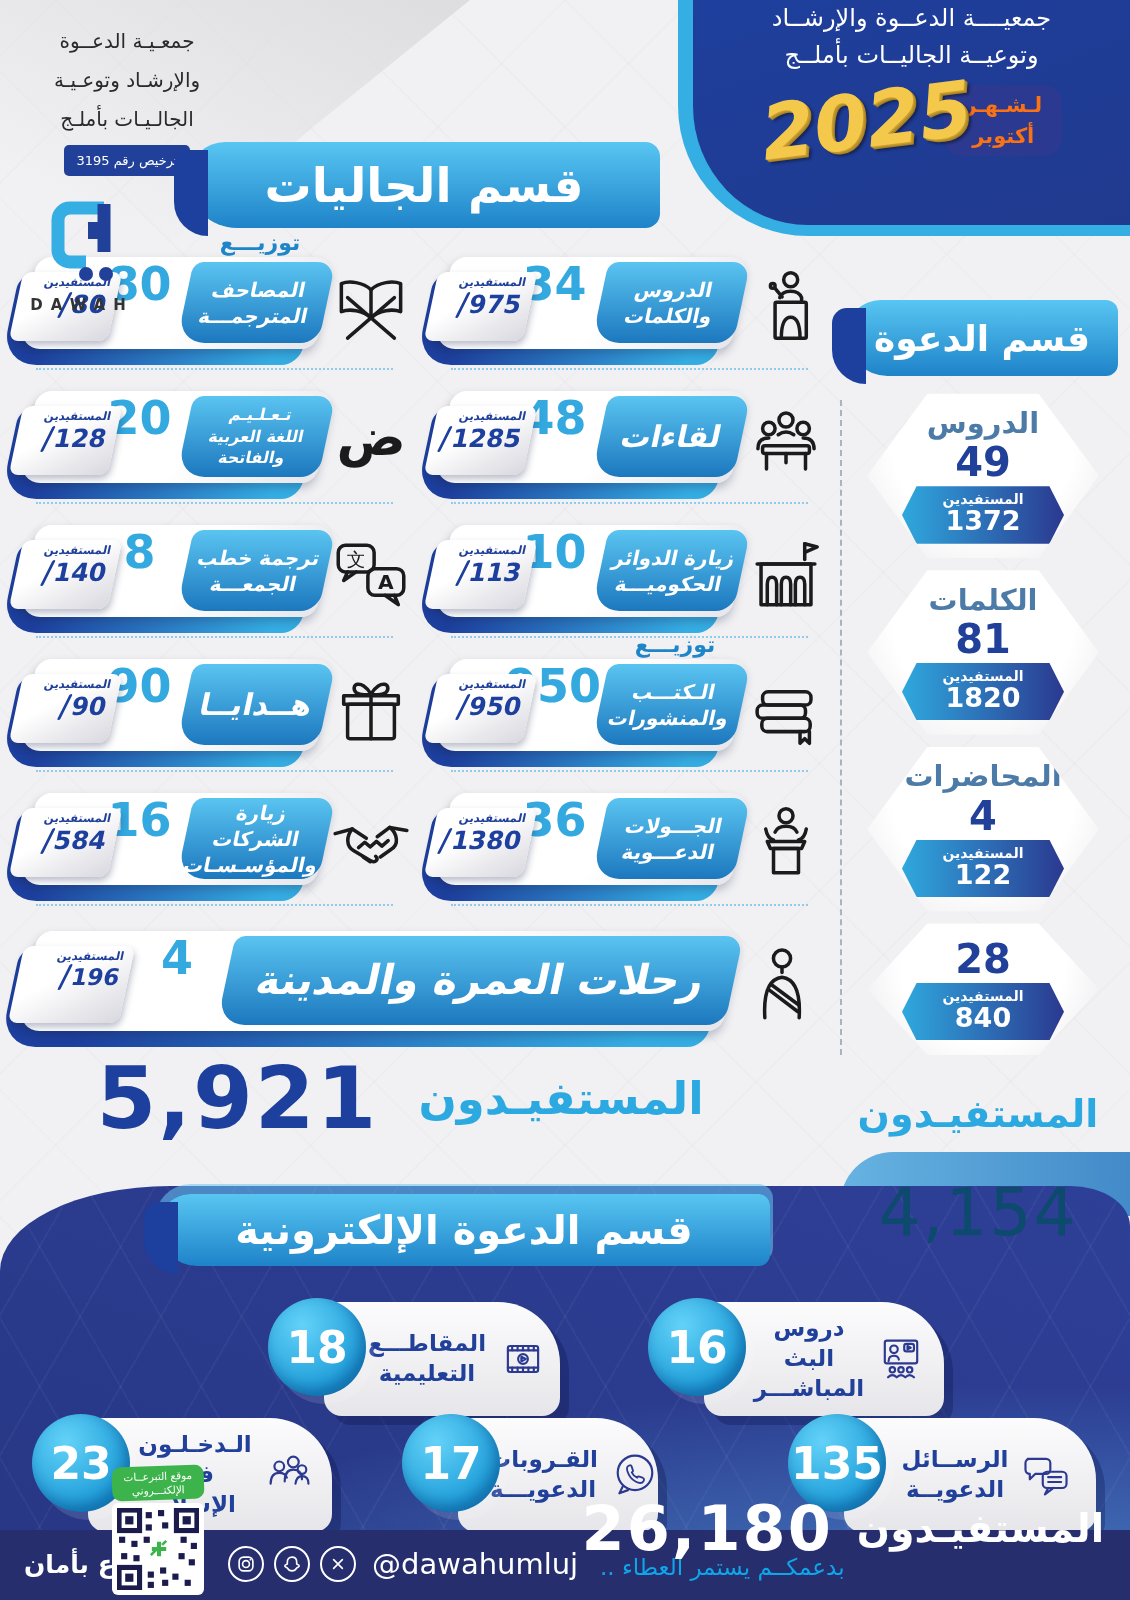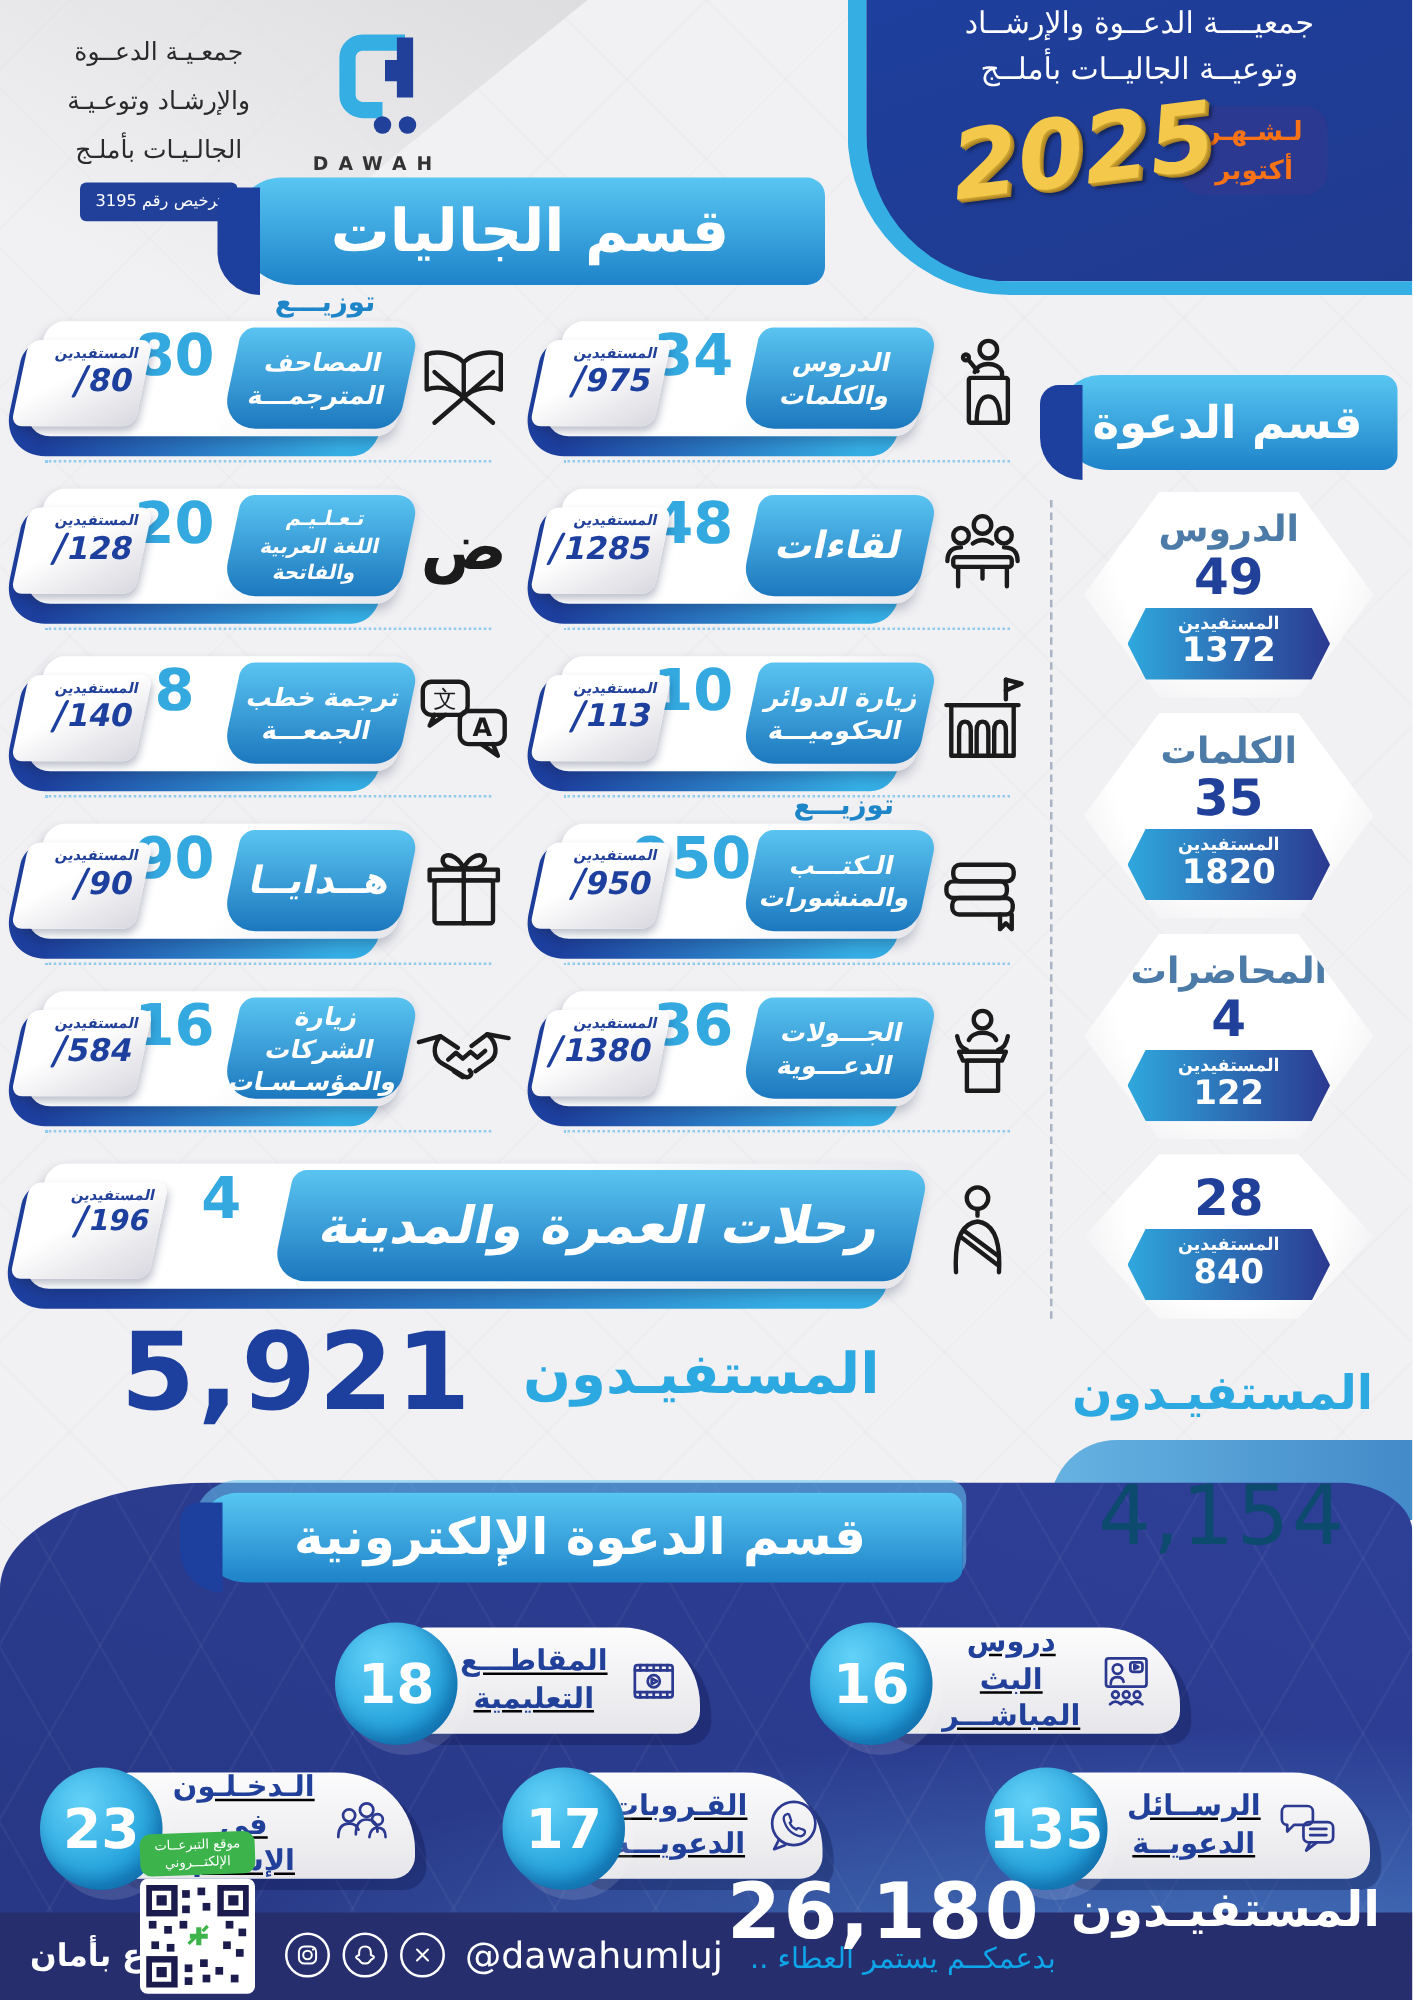--- a/index.html
+++ b/index.html
@@ -7,21 +7,21 @@
   #page{position:relative;width:1130px;height:1600px;overflow:hidden;
     background:#f1f1f3;font-family:"DejaVu Sans",sans-serif;}
   #page::before{content:'';position:absolute;inset:0;
     background:repeating-linear-gradient(45deg,rgba(170,175,190,.05) 0 2px,transparent 2px 90px),
                repeating-linear-gradient(-45deg,rgba(170,175,190,.05) 0 2px,transparent 2px 90px);}
   .bg-wedge{position:absolute;top:0;left:0;width:470px;height:380px;
     background:linear-gradient(205deg,#dddde0 0%,rgba(221,221,224,0) 65%);
     clip-path:polygon(0 0,100% 0,0 100%);}
 
   
-  .logo-area{position:absolute;top:14px;left:22px;width:350px;display:flex;gap:10px;z-index:2;}
+  .logo-area{position:absolute;top:14px;left:22px;width:350px;display:flex;flex-direction:column;gap:10px;z-index:2;}
   .org-lines{width:210px;text-align:center;direction:rtl;color:#2a2a2a;font-size:20px;line-height:1.95;padding-top:8px;}
   .license{display:inline-block;background:#21409A;color:#fff;font-size:13px;border-radius:5px;padding:3px 12px;margin-top:6px;}
   .logo-box{width:120px;text-align:center;padding-top:8px;}
   .brand{margin-top:4px;font-size:15px;letter-spacing:8px;color:#333;font-weight:bold;}
 
   
   .header-right{position:absolute;top:0;right:0;width:452px;height:236px;
     background:linear-gradient(160deg,#1e3f9d,#203a8e);
     border-radius:0 0 0 130px;border-left:15px solid #35AEE4;border-bottom:11px solid #35AEE4;z-index:2;}
   .ach-badge{width:235px;margin:16px auto 8px;background:linear-gradient(180deg,#74d2f6,#1d8fd2);
@@ -111,21 +111,21 @@
     background:linear-gradient(90deg,#57ACE0,#2F7FC4);border-radius:70px 0 0 14px;opacity:.9;z-index:0;}
 
   
   .esection{position:absolute;top:1186px;left:0;width:1130px;height:414px;z-index:1;
     background:radial-gradient(140% 95% at 88% 100%,rgba(95,175,235,.55) 0%,rgba(95,175,235,0) 55%),
                linear-gradient(200deg,#2e3f97 0%,#273784 100%);
     border-radius:170px 60px 0 0 / 85px 40px 0 0;}
   .esection::before{content:'';position:absolute;inset:0;border-radius:inherit;
     background:repeating-linear-gradient(60deg,rgba(255,255,255,.04) 0 2px,transparent 2px 70px),
                repeating-linear-gradient(-60deg,rgba(255,255,255,.04) 0 2px,transparent 2px 70px);}
-  .ecard{position:absolute;height:85px;z-index:3;text-decoration:underline;}
+  .ecard{position:absolute;height:114px;z-index:3;}
   .e-circle{position:absolute;left:0;top:-4px;width:98px;height:98px;border-radius:50%;
     background:radial-gradient(circle at 35% 28%,#63D2F8,#1B9BD8 72%);
     display:flex;align-items:center;justify-content:center;color:#fff;font-size:44px;font-weight:bold;z-index:2;
     box-shadow:inset -5px -7px 14px rgba(0,10,70,.3),8px 8px 0 rgba(255,255,255,.12);}
   .blob{margin-left:56px;height:100%;background:linear-gradient(180deg,#fcfcfd,#e6e6ea);
     border-radius:16px 62px 18px 18px;display:flex;direction:rtl;align-items:center;justify-content:center;
     gap:10px;padding:0 16px 0 50px;box-shadow:9px 9px 0 rgba(8,14,60,.28);}
   .blob svg{width:54px;height:54px;stroke:#2B3990;fill:none;stroke-width:4;stroke-linecap:round;stroke-linejoin:round;flex:0 0 54px;}
   .e-label{color:#21409A;font-weight:bold;font-size:23px;line-height:1.3;text-align:center;direction:rtl;}
   .e-label span{display:block;}
@@ -526,21 +526,21 @@
       <div class="hex-num">49</div>
       <div class="hex-pill">
         <div class="hex-pill-label">المستفيدين</div>
         <div class="hex-pill-value">1372</div>
       </div>
     </div>
     <div class="hex">
       <div class="hex-title">
           <span>الكلمات</span>
         </div>
-      <div class="hex-num">35</div>
+      <div class="hex-num">81</div>
       <div class="hex-pill">
         <div class="hex-pill-label">المستفيدين</div>
         <div class="hex-pill-value">1820</div>
       </div>
     </div>
     <div class="hex">
       <div class="hex-title">
           <span>المحاضرات</span>
         </div>
       <div class="hex-num">4</div>

